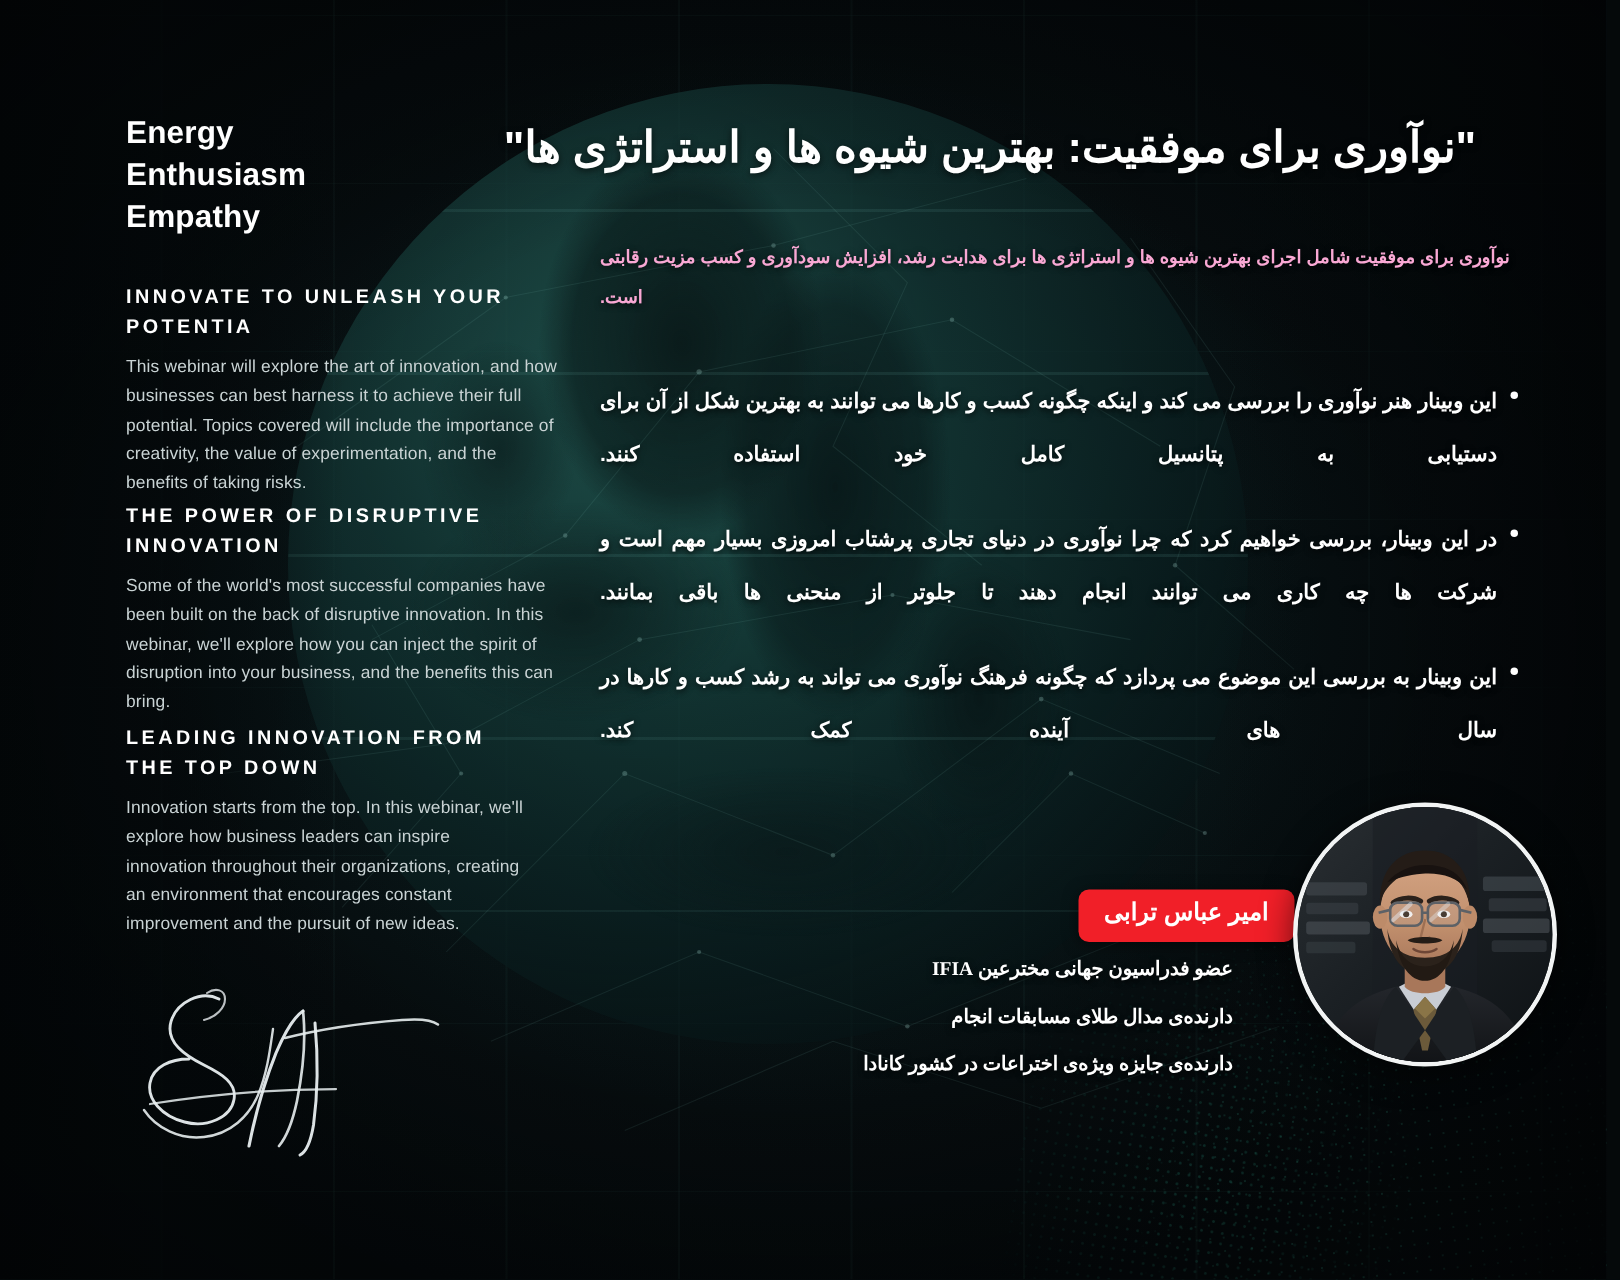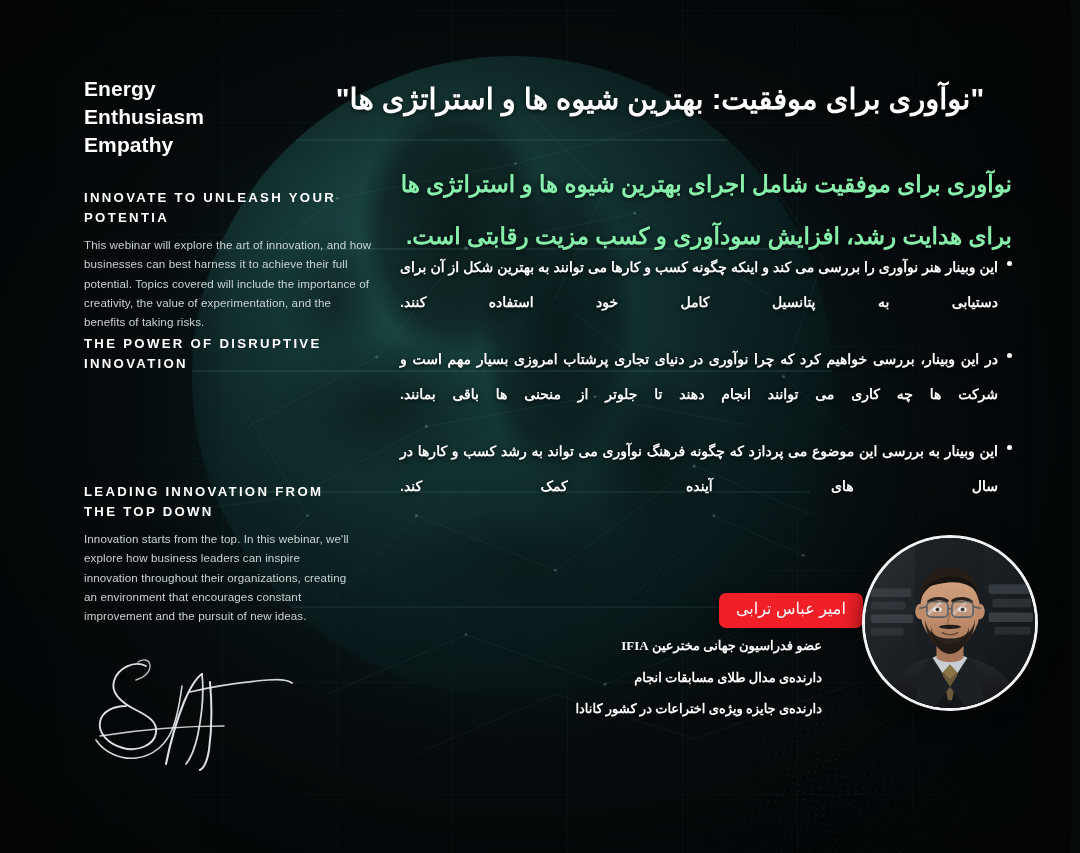--- a/index.html
+++ b/index.html
@@ -152,23 +152,23 @@
     font-size:29px;
     font-weight:700;
     line-height:1.5;
     letter-spacing:0px;
     text-shadow:0 1px 5px rgba(0,0,0,0.65);
   }
   .subtitle {
     position:absolute;
     left:400px; top:158px; width:612px;
     direction:rtl;
-    text-align:right;
-    color:#86efac;
-    font-size:23px;
+    text-align:left;
+    color:#f9a8d4;
+    font-size:12px;
     font-weight:700;
     line-height:2.28;
     text-shadow:0 1px 4px rgba(0,0,0,0.7);
   }
 
   .bullets {
     position:absolute;
     left:400px; top:250px; width:612px;
     direction:rtl;
   }
@@ -199,21 +199,21 @@
 
   
   .name-badge {
     position:absolute;
     left:719px; top:593px;
     padding:6px 17px 8px 17px;
     background:#f11f28;
     border-radius:7px;
     color:#ffffff;
     font-size:16px;
-    font-weight:400;
+    font-weight:700;
     direction:rtl;
     line-height:1.3;
     box-shadow:0 2px 10px rgba(0,0,0,0.5);
   }
   .credentials {
     position:absolute;
     left:530px; top:637px; width:292px;
     direction:rtl;
     text-align:left;
     color:#ffffff;
@@ -299,20 +299,21 @@
         <div class="brand-line">Empathy</div>
       </div>
 
       <div class="section" id="sec1">
         <div class="sec-title">INNOVATE TO UNLEASH YOUR POTENTIA</div>
         <div class="sec-body">This webinar will explore the art of innovation, and how businesses can best harness it to achieve their full potential. Topics covered will include the importance of creativity, the value of experimentation, and the benefits of taking risks.</div>
       </div>
 
       <div class="section" id="sec2">
         <div class="sec-title">THE POWER OF DISRUPTIVE INNOVATION</div>
+        <div class="sec-body">Some of the world's most successful companies have been built on the back of disruptive innovation. In this webinar, we'll explore how you can inject the spirit of disruption into your business, and the benefits this can bring.</div>
       </div>
 
       <div class="section" id="sec3">
         <div class="sec-title">LEADING INNOVATION FROM THE TOP DOWN</div>
         <div class="sec-body">Innovation starts from the top. In this webinar, we'll explore how business leaders can inspire innovation throughout their organizations, creating an environment that encourages constant improvement and the pursuit of new ideas.</div>
       </div>
     </div>
 
     <svg class="signature" viewBox="0 0 230 135">
       <g fill="none" stroke="#e8eef0" stroke-linecap="round" stroke-linejoin="round">

